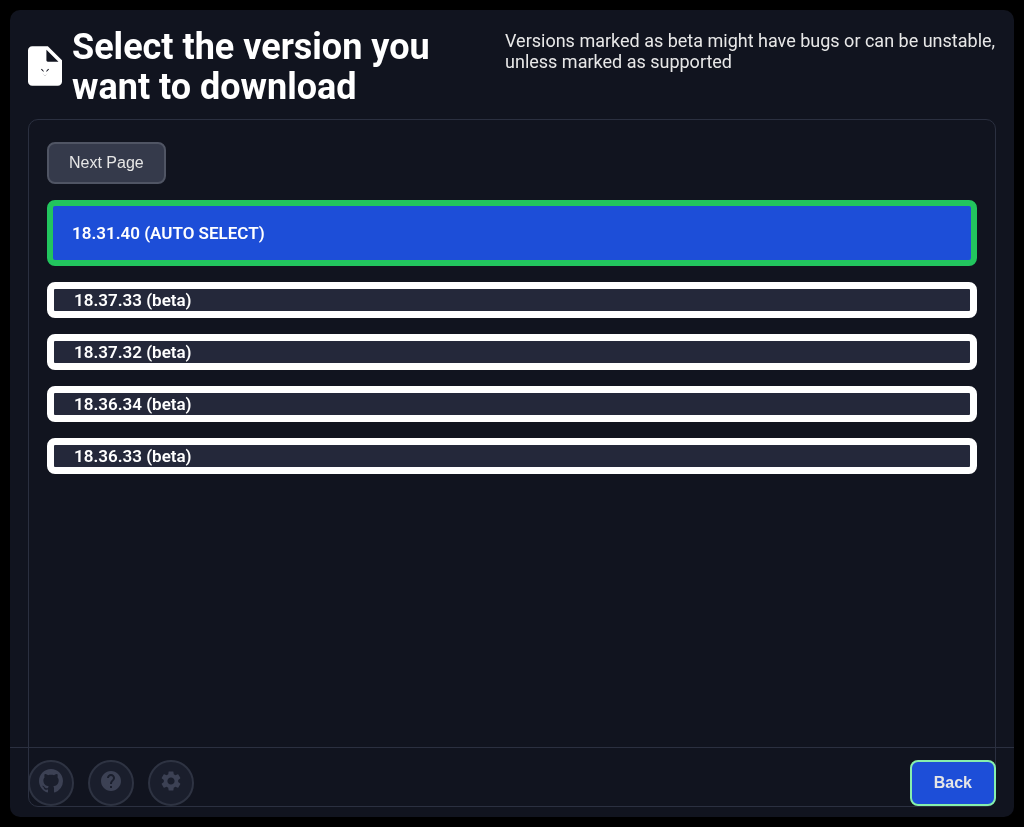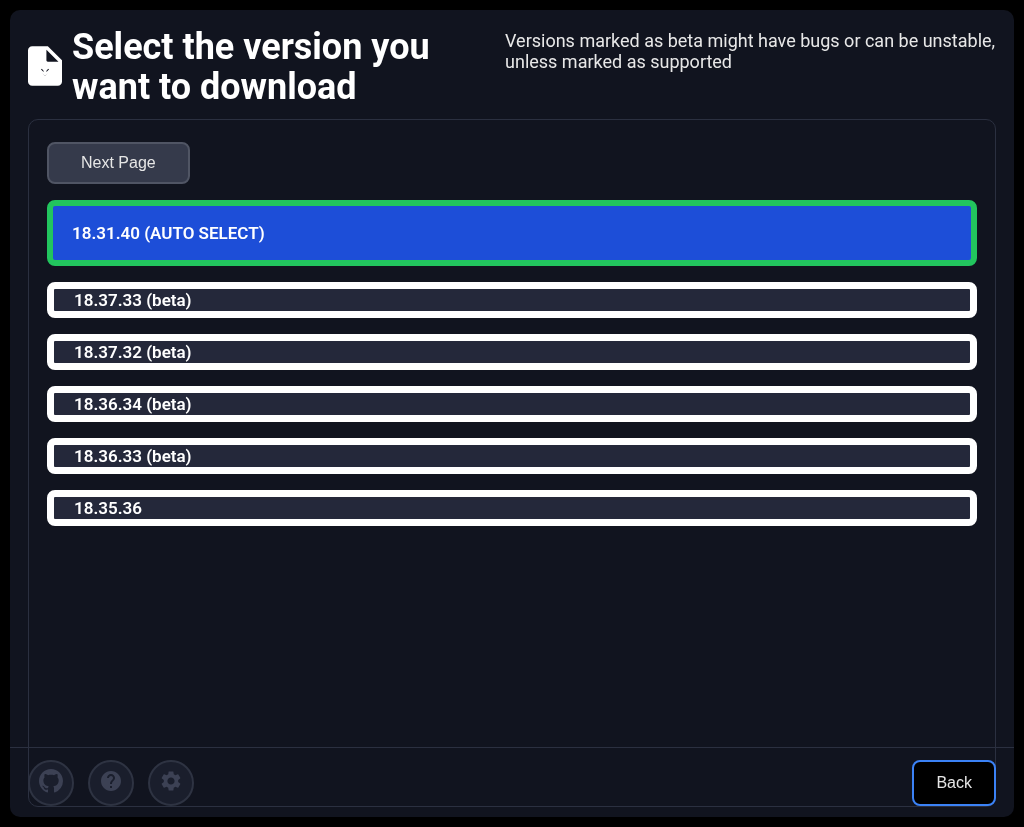--- a/index.html
+++ b/index.html
@@ -52,21 +52,21 @@
     flex-direction: column;
     gap: 16px;
     overflow: hidden;
   }
   .next-page-btn {
     align-self: flex-start;
     background: #353a4b;
     color: #e6e6e6;
     border: 2px solid #505564;
     border-radius: 8px;
-    padding: 10px 32px;
+    padding: 10px 20px;
     font-size: 16px;
     cursor: pointer;
   }
   .version-list {
     display: flex;
     flex-direction: column;
     gap: 16px;
   }
   .version-item {
     background: #24283a;
@@ -113,23 +113,24 @@
     gap: 18px;
   }
   .btn {
     border-radius: 8px;
     padding: 12px 22px;
     font-size: 16px;
     font-weight: 500;
     cursor: pointer;
   }
   .btn-back {
-    background: #000000;
+    background: #1d4ed8;
     color: #e6e6e6;
-    border: 2px solid #3b82f6;
+    border: 2px solid #86efac;
+    font-weight: bold;
   }
   .btn-continue {
     background: #4a77c1;
     color: #fff;
     border: 2px solid #8fb3e2;
   }
 </style>
 </head>
 <body>
 
@@ -161,23 +162,20 @@
       </div>
       <div class="version-item">
         <span>18.37.32 (beta)</span>
       </div>
       <div class="version-item">
         <span>18.36.34 (beta)</span>
       </div>
       <div class="version-item">
         <span>18.36.33 (beta)</span>
       </div>
-      <div class="version-item">
-        <span>18.35.36</span>
-      </div>
     </div>
   </div>
 
   <div class="footer">
     <div class="footer-left">
       <div class="icon-btn">
         <span>
           <svg width="24" height="24" viewBox="0 0 16 16">
               <path d="M8 0C3.58 0 0 3.58 0 8c0 3.54 2.29 6.53 5.47 7.59.4.07.55-.17.55-.38 0-.19-.01-.82-.01-1.49-2.01.37-2.53-.49-2.69-.94-.09-.23-.48-.94-.82-1.13-.28-.15-.68-.52-.01-.53.63-.01 1.08.58 1.23.82.72 1.21 1.87.87 2.33.66.07-.52.28-.87.51-1.07-1.78-.2-3.64-.89-3.64-3.95 0-.87.31-1.59.82-2.15-.08-.2-.36-1.02.08-2.12 0 0 .67-.21 2.2.82.64-.18 1.32-.27 2-.27.68 0 1.36.09 2 .27 1.53-1.04 2.2-.82 2.2-.82.44 1.1.16 1.92.08 2.12.51.56.82 1.27.82 2.15 0 3.07-1.87 3.75-3.65 3.95.29.25.54.73.54 1.48 0 1.07-.01 1.93-.01 2.2 0 .21.15.46.55.38A8.013 8.013 0 0 0 16 8c0-4.42-3.58-8-8-8z"></path>
             </svg>

